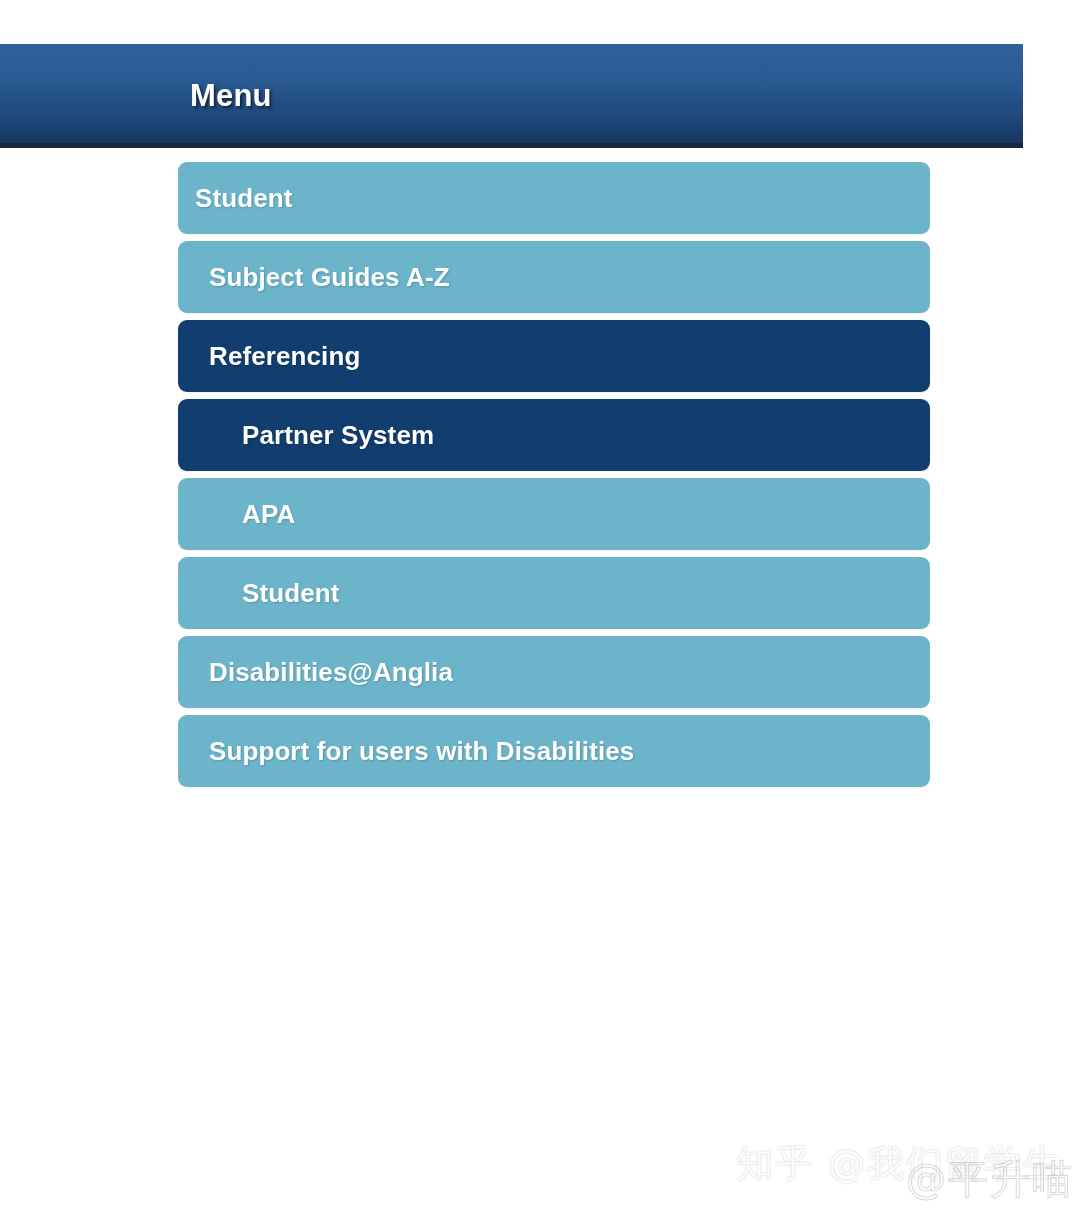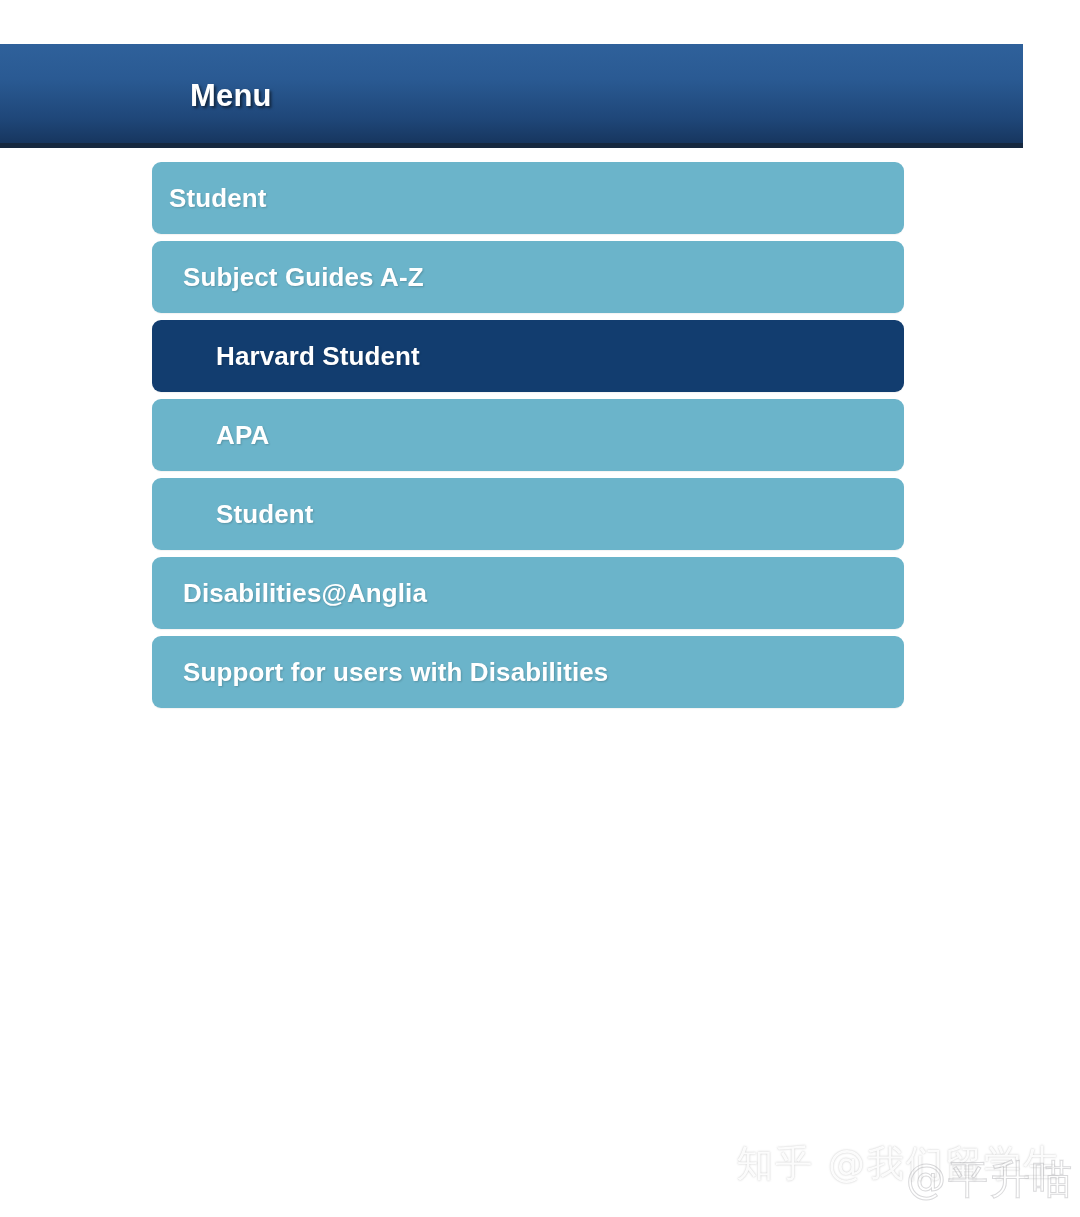--- a/index.html
+++ b/index.html
@@ -41,21 +41,21 @@
     font-weight: bold;
     color: #ffffff;
     letter-spacing: 0.2px;
     text-shadow: 2px 2px 3px rgba(0,0,0,0.55);
     line-height: 1;
   }
 
   
   .menu-list {
     position: absolute;
-    left: 152px;
+    left: 178px;
     top: 162px;
     width: 880px;
   }
 
   .menu-item {
     position: relative;
     width: 752px;
     height: 72px;
     margin-bottom: 7px;
     border-radius: 9px;
@@ -122,22 +122,25 @@
     <div class="header-title">Menu</div>
   </div>
 
   <nav class="menu-list" id="menu-list">
       <div class="menu-item lvl0">
         <span class="menu-label">Student</span>
       </div>
       <div class="menu-item lvl1">
         <span class="menu-label">Subject Guides A-Z</span>
       </div>
+      <div class="menu-item lvl1 active">
+        <span class="menu-label">Referencing</span>
+      </div>
       <div class="menu-item lvl2 active">
-        <span class="menu-label">Harvard Student</span>
+        <span class="menu-label">Partner System</span>
       </div>
       <div class="menu-item lvl2">
         <span class="menu-label">APA</span>
       </div>
       <div class="menu-item lvl2">
         <span class="menu-label">Student</span>
       </div>
       <div class="menu-item lvl1">
         <span class="menu-label">Disabilities@Anglia</span>
       </div>

